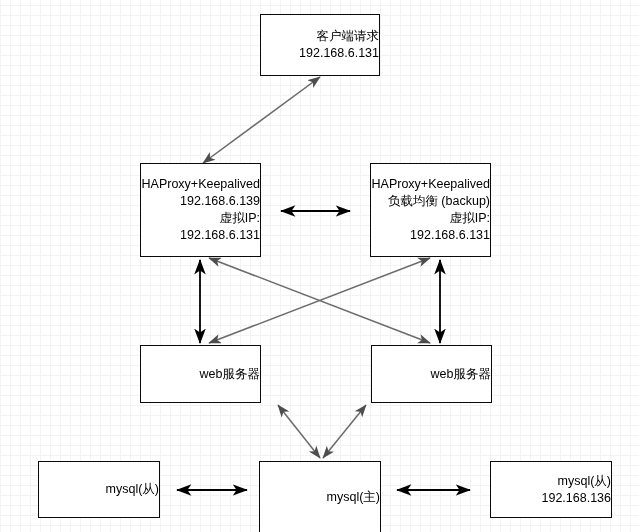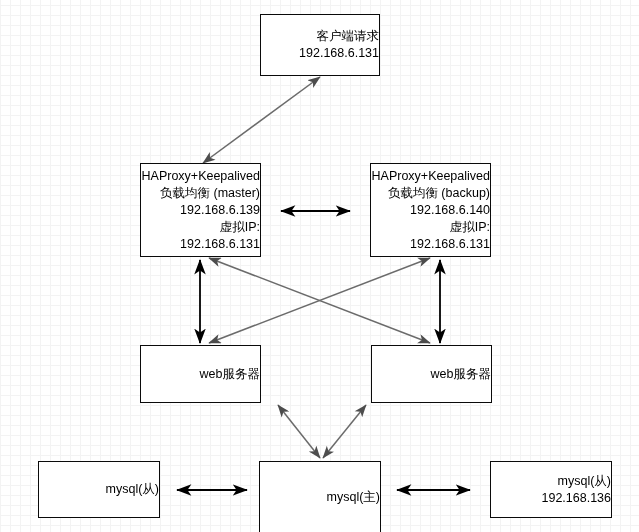--- a/index.html
+++ b/index.html
@@ -88,29 +88,27 @@
       </g>
   </svg>
 
   <div id="node-layer">
       <div class="node" style="left: 260px; top: 14px; width: 120px; height: 62px; border-color: rgb(10, 10, 10);">
         <span class="ln">客户端请求</span>
         <span class="ln">192.168.6.131</span>
       </div>
       <div class="node" style="left: 140px; top: 163px; width: 121px; height: 94px; border-color: rgb(10, 10, 10);">
         <span class="ln">HAProxy+Keepalived</span>
-        <span class="ln">负载均衡 (master)</span>
         <span class="ln">192.168.6.139</span>
         <span class="ln">虚拟IP:</span>
         <span class="ln">192.168.6.131</span>
       </div>
       <div class="node" style="left: 370px; top: 163px; width: 121px; height: 94px; border-color: rgb(10, 10, 10);">
         <span class="ln">HAProxy+Keepalived</span>
         <span class="ln">负载均衡 (backup)</span>
-        <span class="ln">192.168.6.140</span>
         <span class="ln">虚拟IP:</span>
         <span class="ln">192.168.6.131</span>
       </div>
       <div class="node" style="left: 140px; top: 345px; width: 121px; height: 58px; border-color: rgb(10, 10, 10);">
         <span class="ln">web服务器</span>
       </div>
       <div class="node" style="left: 371px; top: 345px; width: 121px; height: 58px; border-color: rgb(10, 10, 10);">
         <span class="ln">web服务器</span>
       </div>
       <div class="node" style="left: 38px; top: 461px; width: 122px; height: 57px; border-color: rgb(10, 10, 10);">

